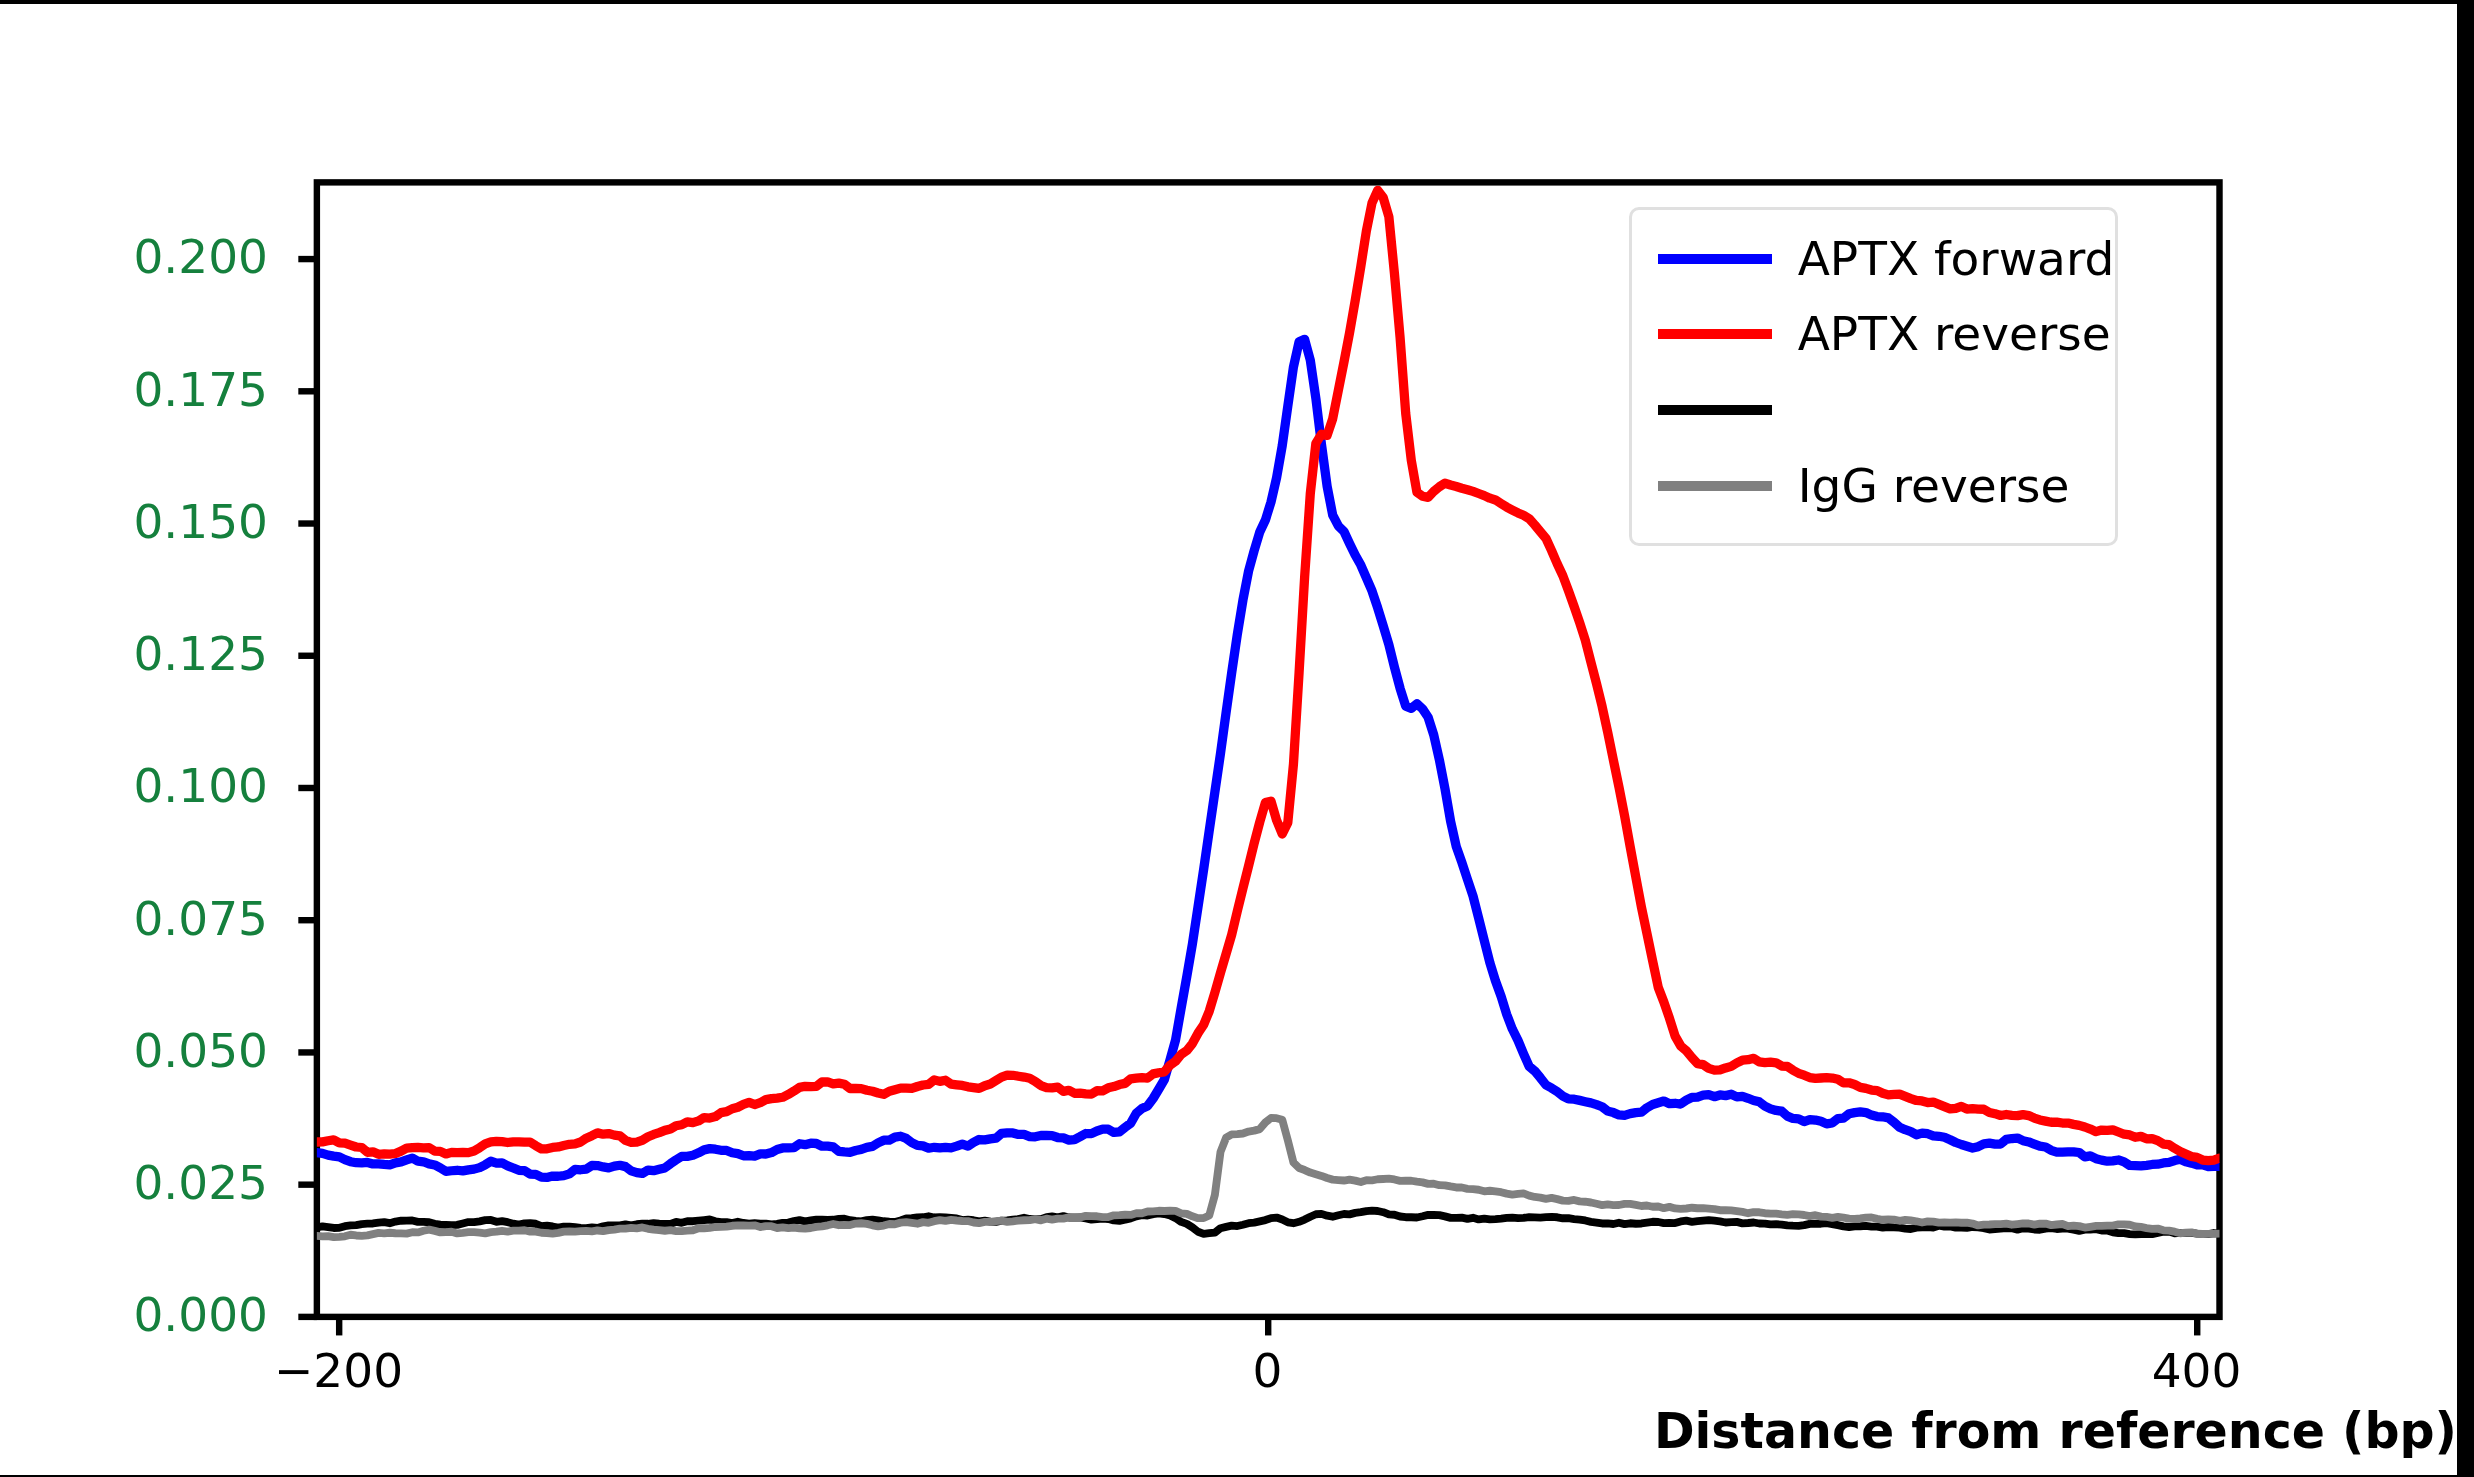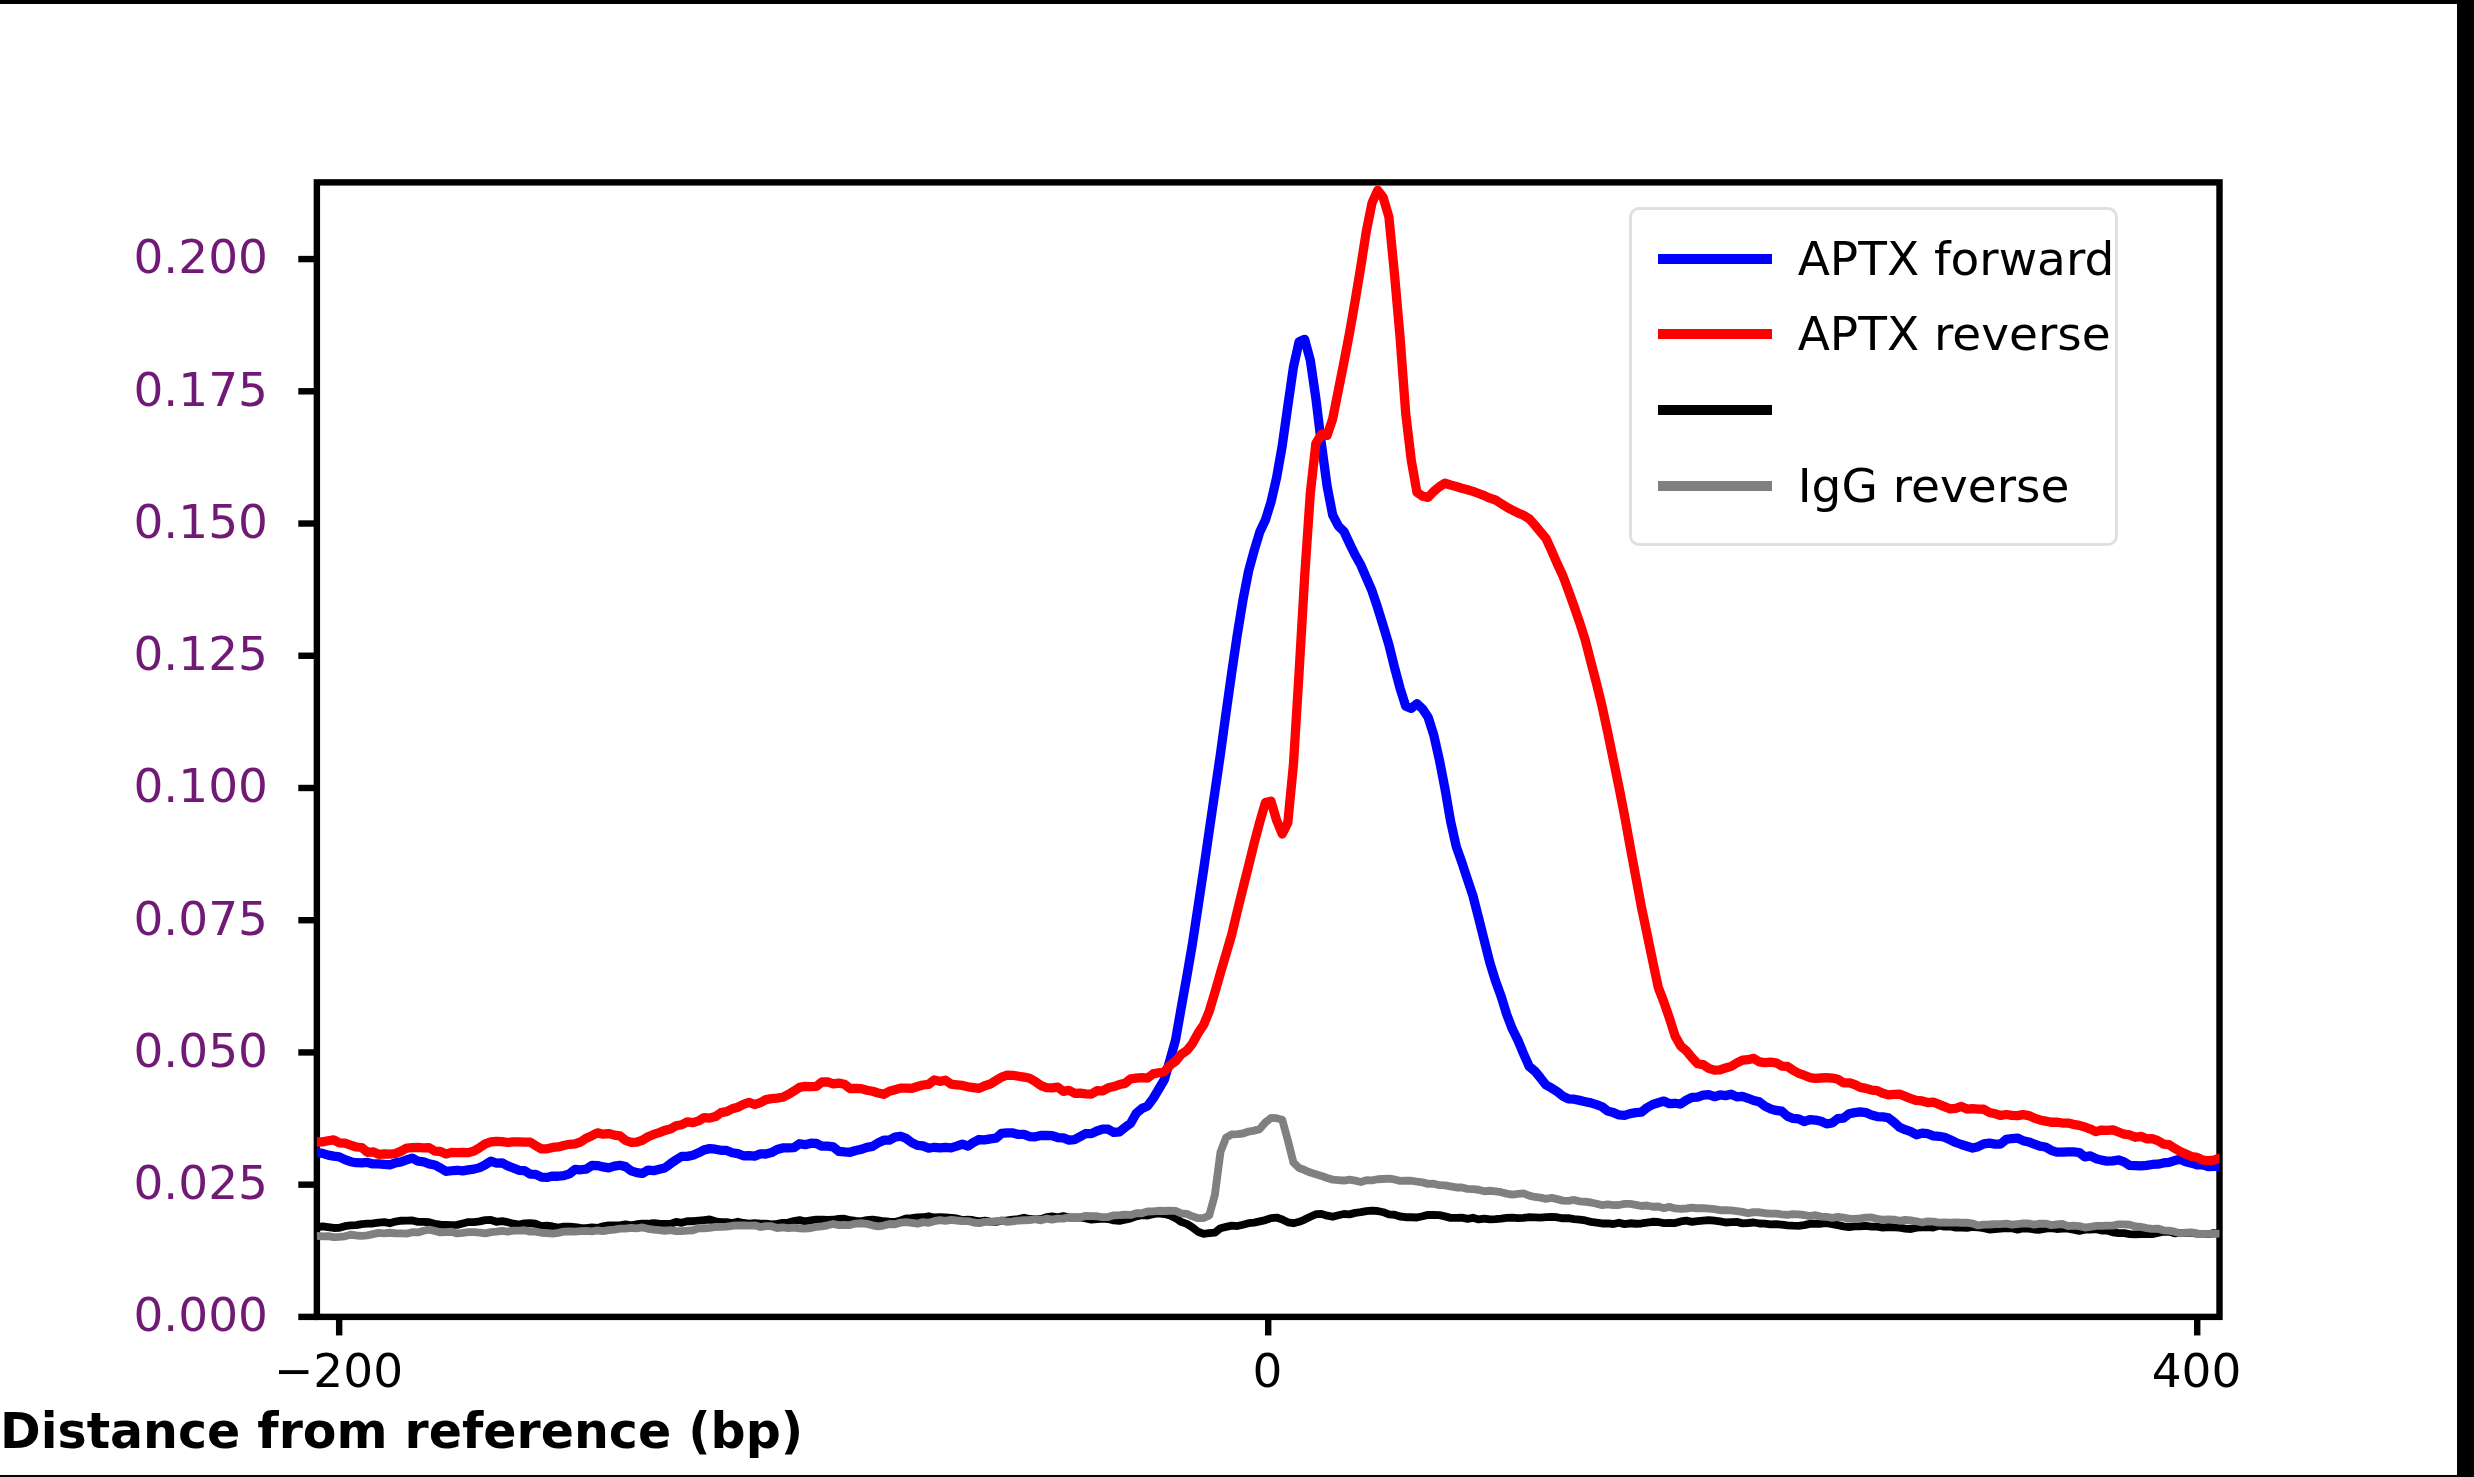--- a/index.html
+++ b/index.html
@@ -16,39 +16,39 @@
     box-sizing:border-box;
     border-right:18.6px solid #000000;
     border-top:4.3px solid #000000;
     border-bottom:2.9px solid #000000;
   }
   #plot-svg{position:absolute;left:0;top:0;width:2475px;height:1477px;}
   .ytick-label{
     position:absolute;
     text-align:right;
     font-size:47px;
-    color:#701a75;
+    color:#15803d;
     font-family:"DejaVu Sans", sans-serif;
     white-space:nowrap;
     line-height:1;
   }
   .xtick-label{
     position:absolute;
     text-align:center;
     font-size:47px;
     color:#000000;
     font-family:"DejaVu Sans", sans-serif;
     white-space:nowrap;
     line-height:1;
   }
   #xlabel{
     position:absolute;
     left:0;right:0;
     top:1399px;
-    text-align:left;
+    text-align:right;
     font-size:49px;
     font-weight:bold;
     color:#000000;
     font-family:"DejaVu Sans", sans-serif;
   }
   #ylabel-wrap{
     position:absolute;
     left:-428px;
     top:0px;
     width:1477px;

